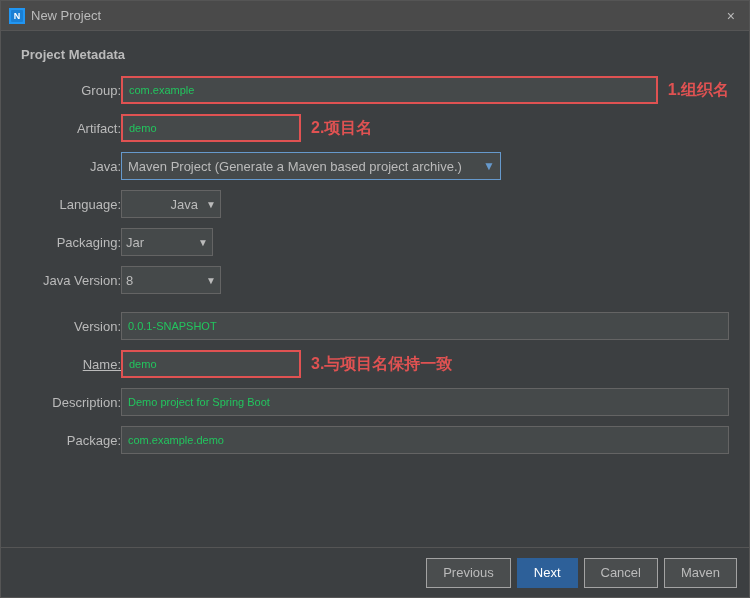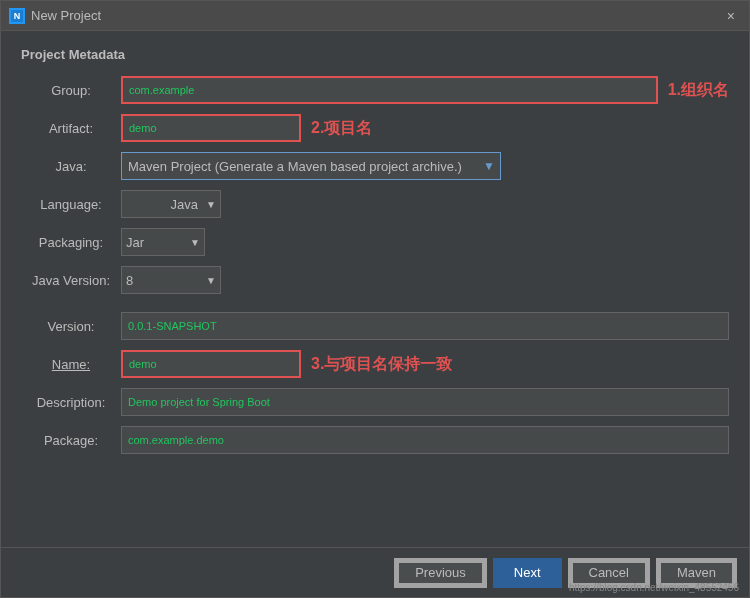--- a/index.html
+++ b/index.html
@@ -73,21 +73,21 @@
       display: flex;
       align-items: center;
       margin-bottom: 10px;
       position: relative;
     }
     .form-label {
       width: 100px;
       color: #bbbbbb;
       font-size: 13px;
       flex-shrink: 0;
-      text-align: center;
+      text-align: right;
     }
     .form-label.underline {
       text-decoration: underline;
     }
     .form-input {
       background: #45494a;
       border: 1px solid #646464;
       color: #22c55e;
       height: 28px;
       padding: 0 6px;
@@ -173,21 +173,21 @@
       bottom: 4px;
       right: 10px;
       font-size: 10px;
       color: #888;
     }
     .btn {
       height: 30px;
       padding: 0 16px;
       font-size: 13px;
       cursor: pointer;
-      border: 5px solid #a3a3a3;
+      border: 1px solid #a3a3a3;
       background: #4a4d4e;
       color: #bbbbbb;
       outline: none;
     }
     .btn-primary {
       background: #2d6099;
       border-color: #2d6099;
       color: #ffffff;
     }
     .divider {
@@ -243,21 +243,21 @@
           <option>Kotlin</option>
           <option>Groovy</option>
         </select>
         <span class="chevron">▼</span>
       </div>
     </div>
 
     <div class="form-row">
       <span class="form-label">Packaging:</span>
       <div class="select-wrapper">
-        <select class="form-select" style="width:84px;">
+        <select class="form-select" style="width:92px;">
           <option>Jar</option>
           <option>War</option>
         </select>
         <span class="chevron">▼</span>
       </div>
     </div>
 
     <div class="form-row">
       <span class="form-label">Java Version:</span>
       <div class="select-wrapper">
@@ -293,14 +293,13 @@
       <input class="form-input" type="text" value="com.example.demo" style="">
     </div>
   </div>
 
   <div class="footer">
     <button class="btn">Previous</button>
     <button class="btn btn-primary">Next</button>
     <button class="btn">Cancel</button>
     <button class="btn">Maven</button>
   </div>
-  <span class="footer-url">https://blog.csdn.net/weixin_48552456</span>
 </div>
 
 </body></html>

